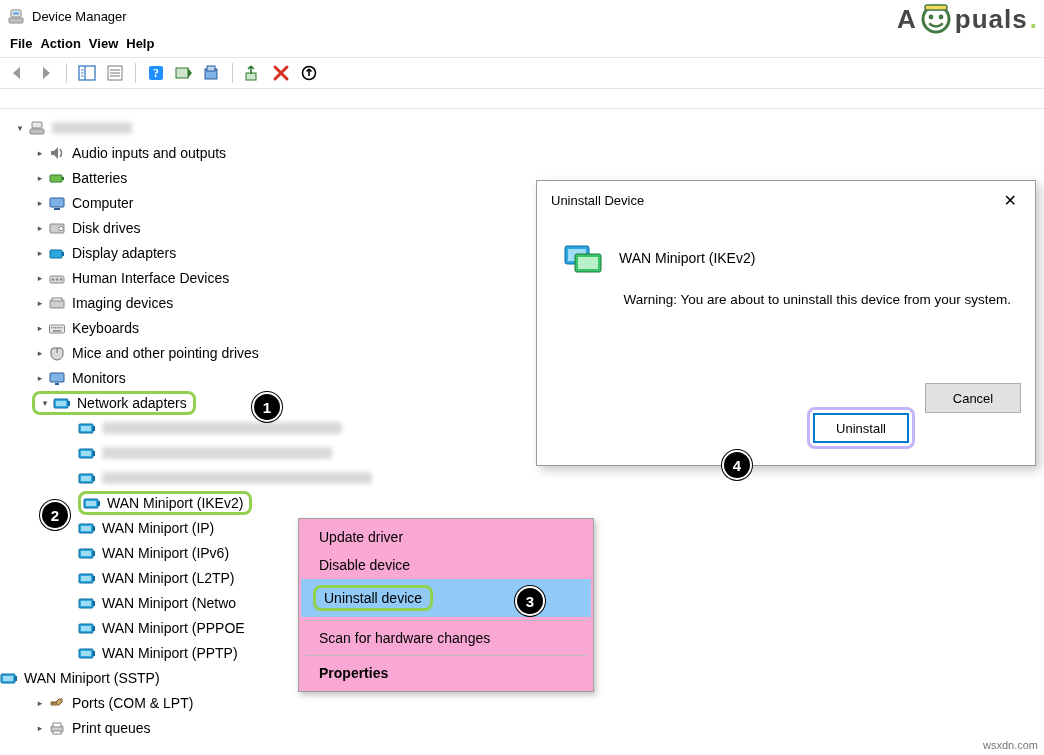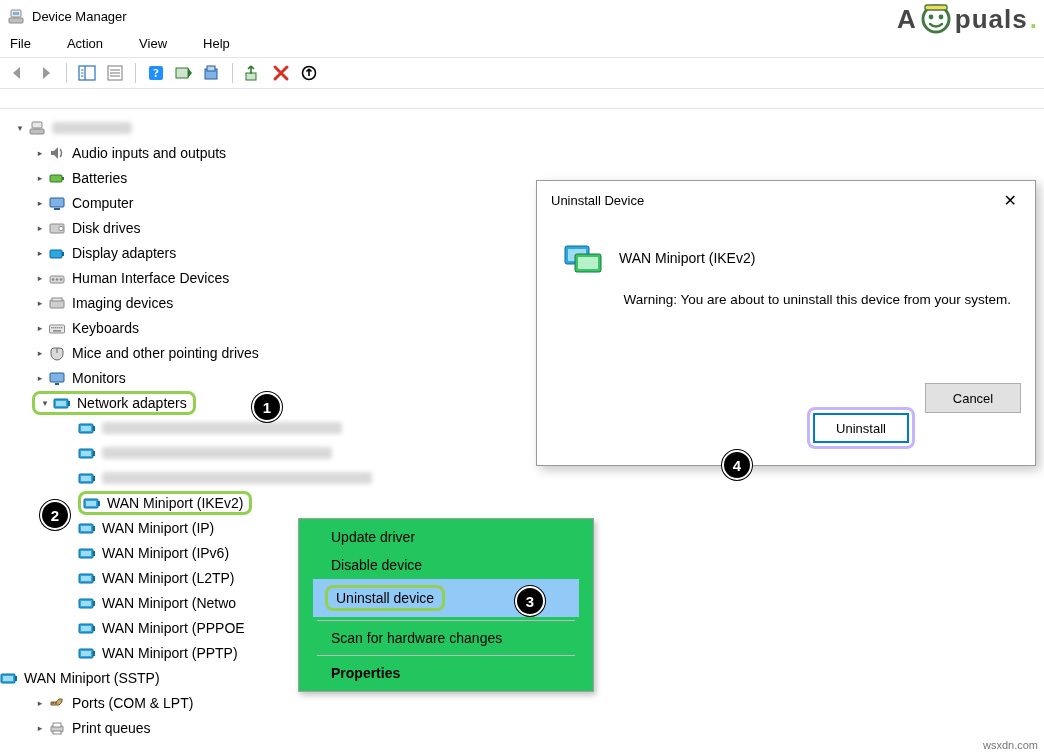--- a/index.html
+++ b/index.html
@@ -12,21 +12,21 @@
     height: 755px;
     overflow: hidden;
     position: relative;
     color: #000;
   }
   
   .titlebar { display: flex; align-items: center; height: 30px; padding: 16px 8px; }
   .titlebar .icon { width: 16px; height: 16px; margin-right: 8px; }
   .titlebar .title { font-size: 13px; }
   
-  .menubar { display: flex; gap: 36px; padding: 4px 10px 6px 10px; font-size: 13px; }
+  .menubar { display: flex; gap: 8px; padding: 4px 10px 6px 10px; font-size: 13px; font-weight: bold; }
   .menubar span { cursor: default; }
   
   .toolbar {
     display: flex; align-items: center; gap: 4px;
     padding: 3px 6px;
     border-top: 1px solid #e5e5e5;
     border-bottom: 1px solid #e5e5e5;
     height: 32px;
   }
   .toolbar .tb { width: 24px; height: 22px; display: flex; align-items: center; justify-content: center; border-radius: 2px; }
@@ -39,23 +39,23 @@
   .lbl { font-size: 14px; }
   .blur-pill {
     display: inline-block; background: #d9d9d9; border-radius: 3px;
     filter: blur(2px); height: 12px;
   }
   
   .hl { border: 3px solid #92d050; border-radius: 8px; padding: 1px 6px 1px 2px; display: inline-flex; align-items: center; }
   
   .ctxmenu {
     position: absolute; left: 298px; top: 518px; width: 296px;
-    background: #22c55e; border: 1px solid #a0a0a0;
+    background: #f9a8d4; border: 1px solid #a0a0a0;
     box-shadow: 2px 3px 6px rgba(0,0,0,.25);
-    padding: 4px 14px;
+    padding: 4px 2px;
   }
   .ctxmenu .mi { padding: 6px 18px; font-size: 14px; }
   .ctxmenu .mi.sel { background: #91c9f7; }
   .ctxmenu .msep { height: 1px; background: #bcbcbc; margin: 3px 4px; }
   .ctxmenu .mi.bold { font-weight: 700; }
   .ctxmenu .hlctx { display: inline-block; border: 3px solid #92d050; border-radius: 8px; padding: 2px 8px; margin-left: -6px; }
   
   .dialog {
     position: absolute; right: 8px; top: 180px; width: 500px;
     background: #fff; border: 1px solid #9a9a9a;

